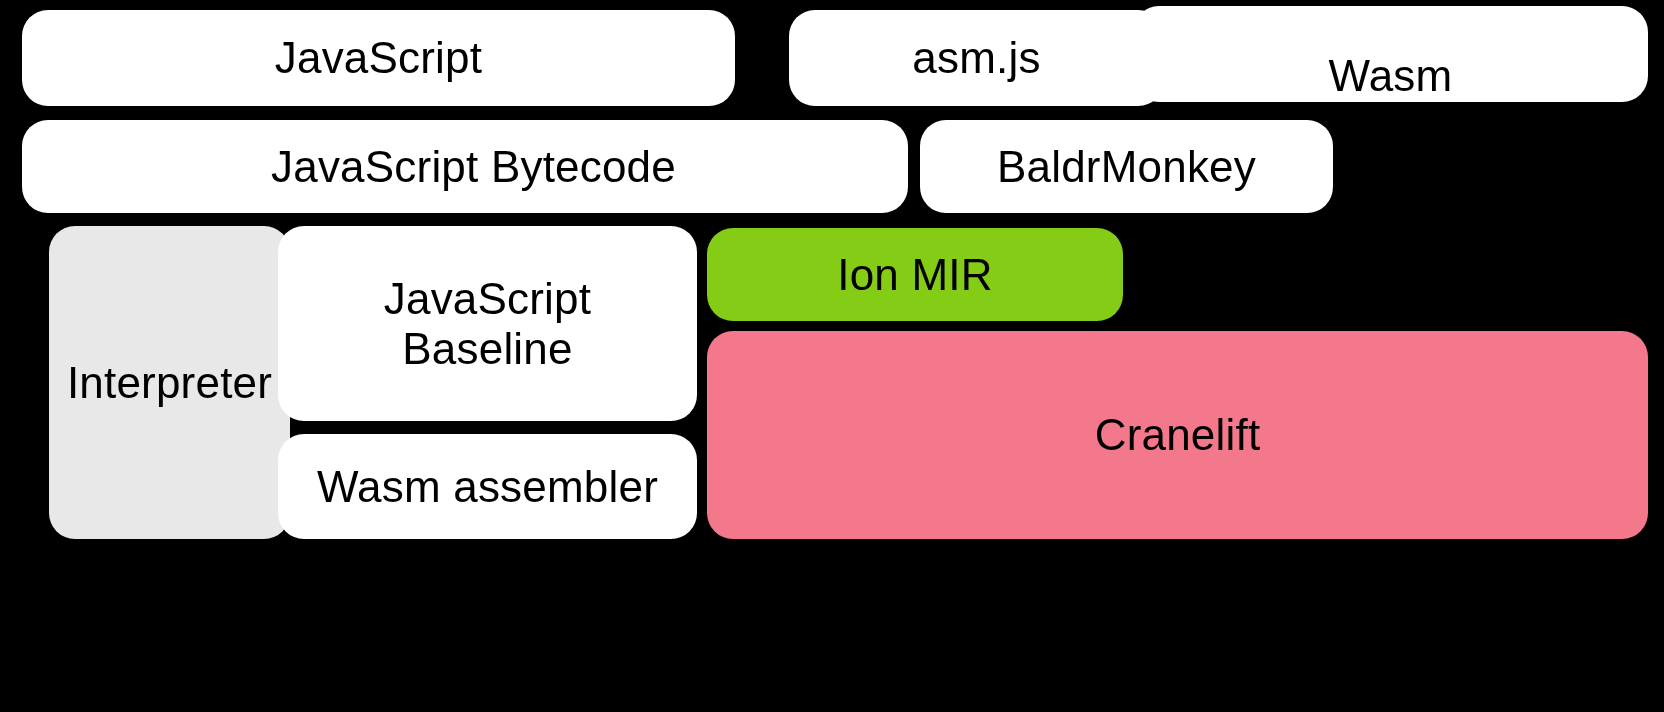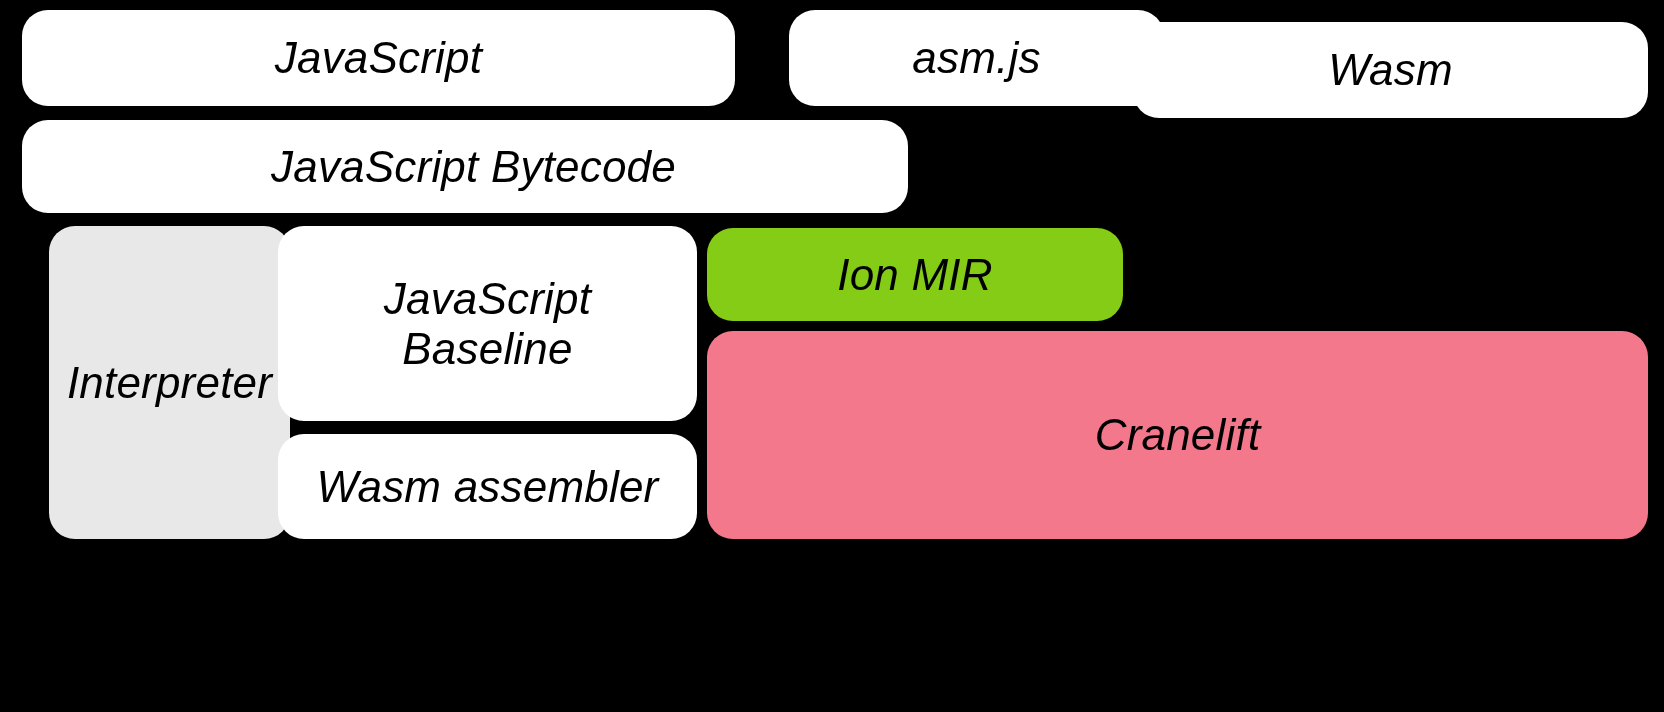--- a/index.html
+++ b/index.html
@@ -9,21 +9,20 @@
   }
   body {
     font-family: "Liberation Sans", sans-serif;
   }
   #stage {
     position: relative;
     width: 1664px;
     height: 692px;
     background: #000000;
     overflow: hidden;
-    font-style: italic;
   }
   .node {
     position: absolute;
     box-sizing: border-box;
     display: flex;
     align-items: center;
     justify-content: center;
     text-align: center;
     border-radius: 26px;
     color: #000000;
@@ -39,21 +38,22 @@
   .fill-gray  { background: #e8e8e8; }
   .fill-green { background: #84cc16; }
   .fill-pink  { background: #f4788c; }
 </style>
 </head>
 <body>
 
 <div id="stage" style="background: rgb(0, 0, 0);">
     <div class="node fill-white" style="left: 22px; top: 10px; width: 713px; height: 96px;"><span>JavaScript</span></div>
     <div class="node fill-white" style="left: 745px; top: 10px; width: 375px; height: 96px; margin-left: 44px;"><span>asm.js</span></div>
-    <div class="node fill-white" style="left: 1133px; top: 22px; width: 515px; height: 96px;"><span>Wasm</span></div>
+    <div class="node fill-white" style="left: 1133px; top: 6px; width: 515px; height: 96px; align-items: flex-end;"><span>Wasm</span></div>
     <div class="node fill-white" style="left: 22px; top: 120px; width: 886px; height: 93px; padding-left: 27px;"><span>JavaScript Bytecode</span></div>
+    <div class="node fill-white" style="left: 920px; top: 120px; width: 413px; height: 93px;"><span>BaldrMonkey</span></div>
     <div class="node fill-gray" style="left: 22px; top: 226px; width: 241px; height: 313px; margin-left: 27px;"><span>Interpreter</span></div>
     <div class="node fill-white" style="left: 278px; top: 226px; width: 419px; height: 195px;"><span>JavaScript
 Baseline</span></div>
     <div class="node fill-green" style="left: 707px; top: 228px; width: 416px; height: 93px;"><span>Ion MIR</span></div>
     <div class="node fill-white" style="left: 278px; top: 434px; width: 419px; height: 105px;"><span>Wasm assembler</span></div>
     <div class="node fill-pink" style="left: 707px; top: 331px; width: 941px; height: 208px;"><span>Cranelift</span></div>
   </div>
 
 </body></html>

